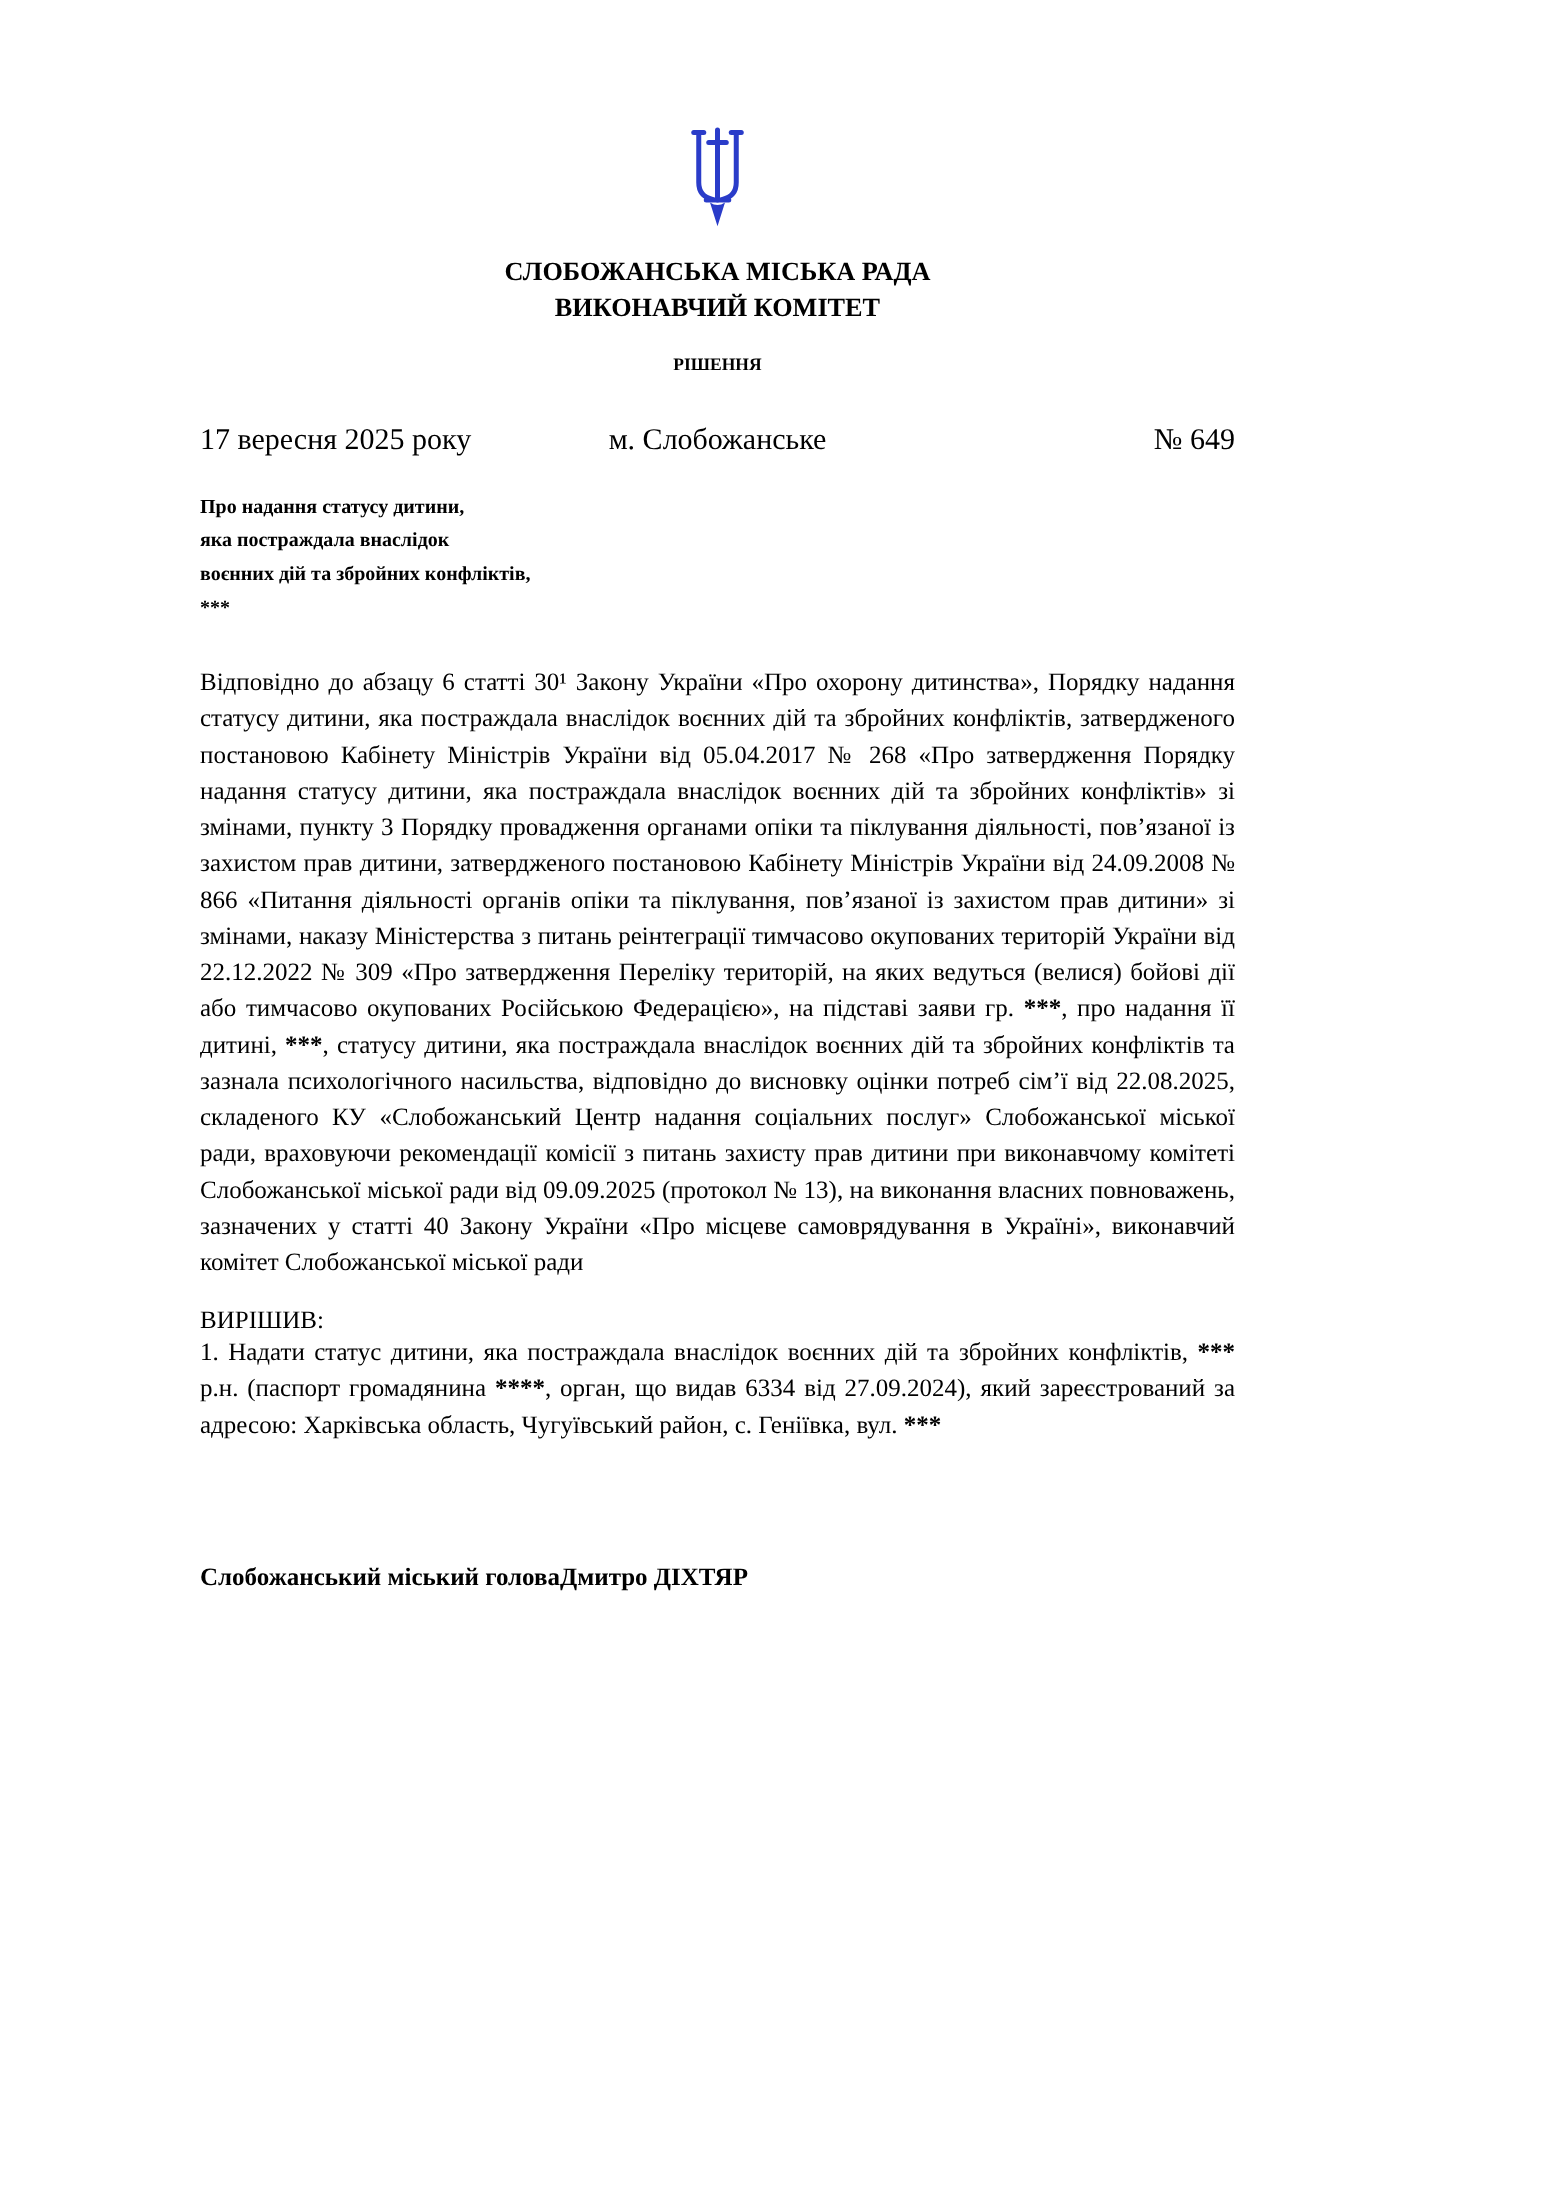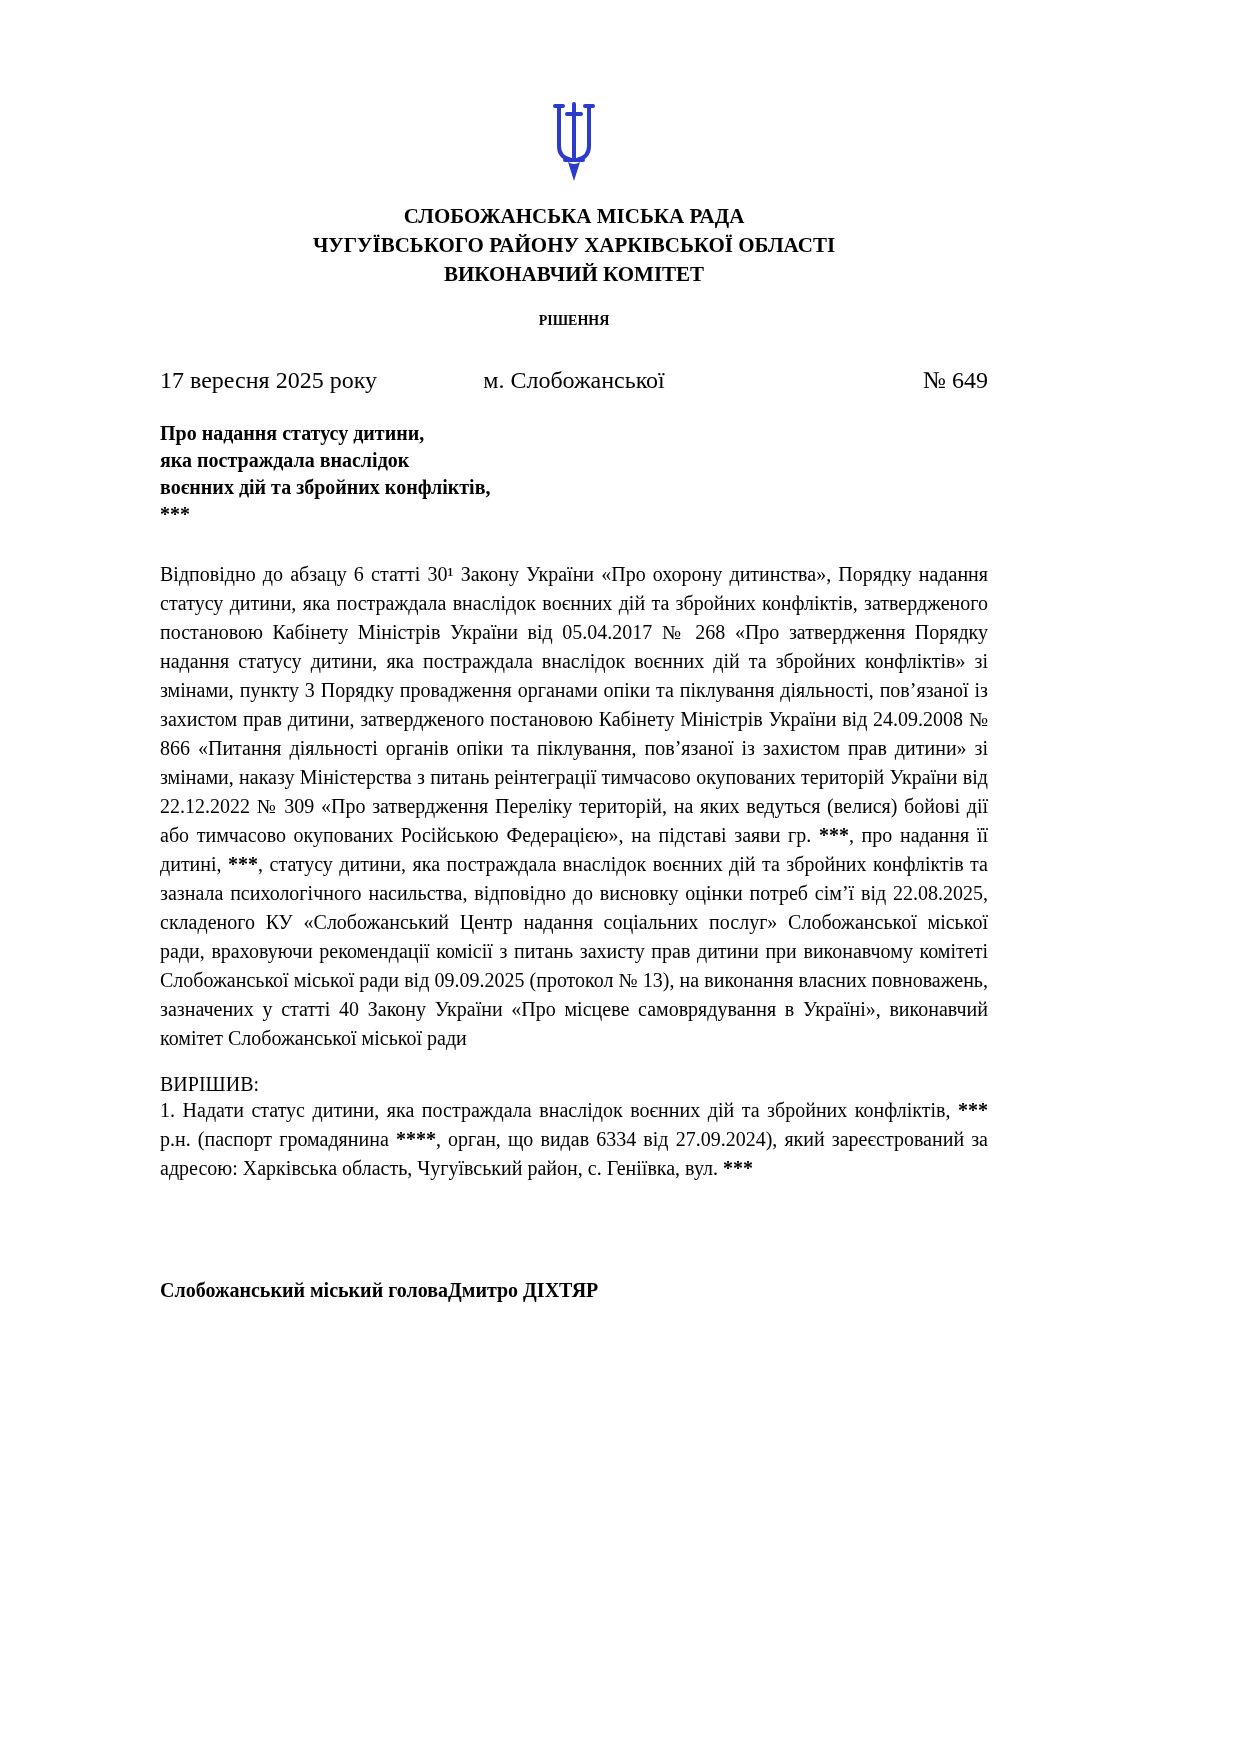--- a/index.html
+++ b/index.html
@@ -42,21 +42,21 @@
     align-items: baseline;
     margin-top: 38px;
     font-size: 24px;
   }
   .meta-row .meta-date { flex: 1; text-align: left; }
   .meta-row .meta-place { flex: 1; text-align: center; }
   .meta-row .meta-number { flex: 1; text-align: right; }
   .subject {
     margin-top: 26px;
     font-weight: bold;
-    font-size: 20px;
+    font-size: 16px;
     line-height: 27px;
   }
   .body-par {
     margin-top: 32px;
     font-size: 20px;
     line-height: 29px;
     text-align: justify;
     text-justify: inter-word;
   }
   .resolved {
@@ -91,28 +91,27 @@
         <path d="M46,28 L74,28"></path>
         <path d="M42,120 L78,120"></path>
         <path d="M22,12 L38,12"></path>
         <path d="M82,12 L98,12"></path>
       </g>
       <path d="M48,124 Q60,132 72,124 L60,162 Z" fill="#2a3cc9"></path>
     </svg>
   </div>
 
   <div class="org-line">СЛОБОЖАНСЬКА МІСЬКА РАДА</div>
-  <div class="org-line">ЧУГУЇВСЬКОГО РАЙОНУ ХАРКІВСЬКОЇ ОБЛАСТІ</div>
   <div class="org-line">ВИКОНАВЧИЙ КОМІТЕТ</div>
 
   <div class="doc-type">РІШЕННЯ</div>
 
   <div class="meta-row">
     <span class="meta-date">17 вересня  2025 року</span>
-    <span class="meta-place">м. Слобожанської</span>
+    <span class="meta-place">м. Слобожанське</span>
     <span class="meta-number">№ 649</span>
   </div>
 
   <div class="subject">
     <div>Про надання статусу дитини,</div>
     <div>яка постраждала внаслідок</div>
     <div>воєнних дій та збройних конфліктів,</div>
     <div>***</div>
   </div>
 

